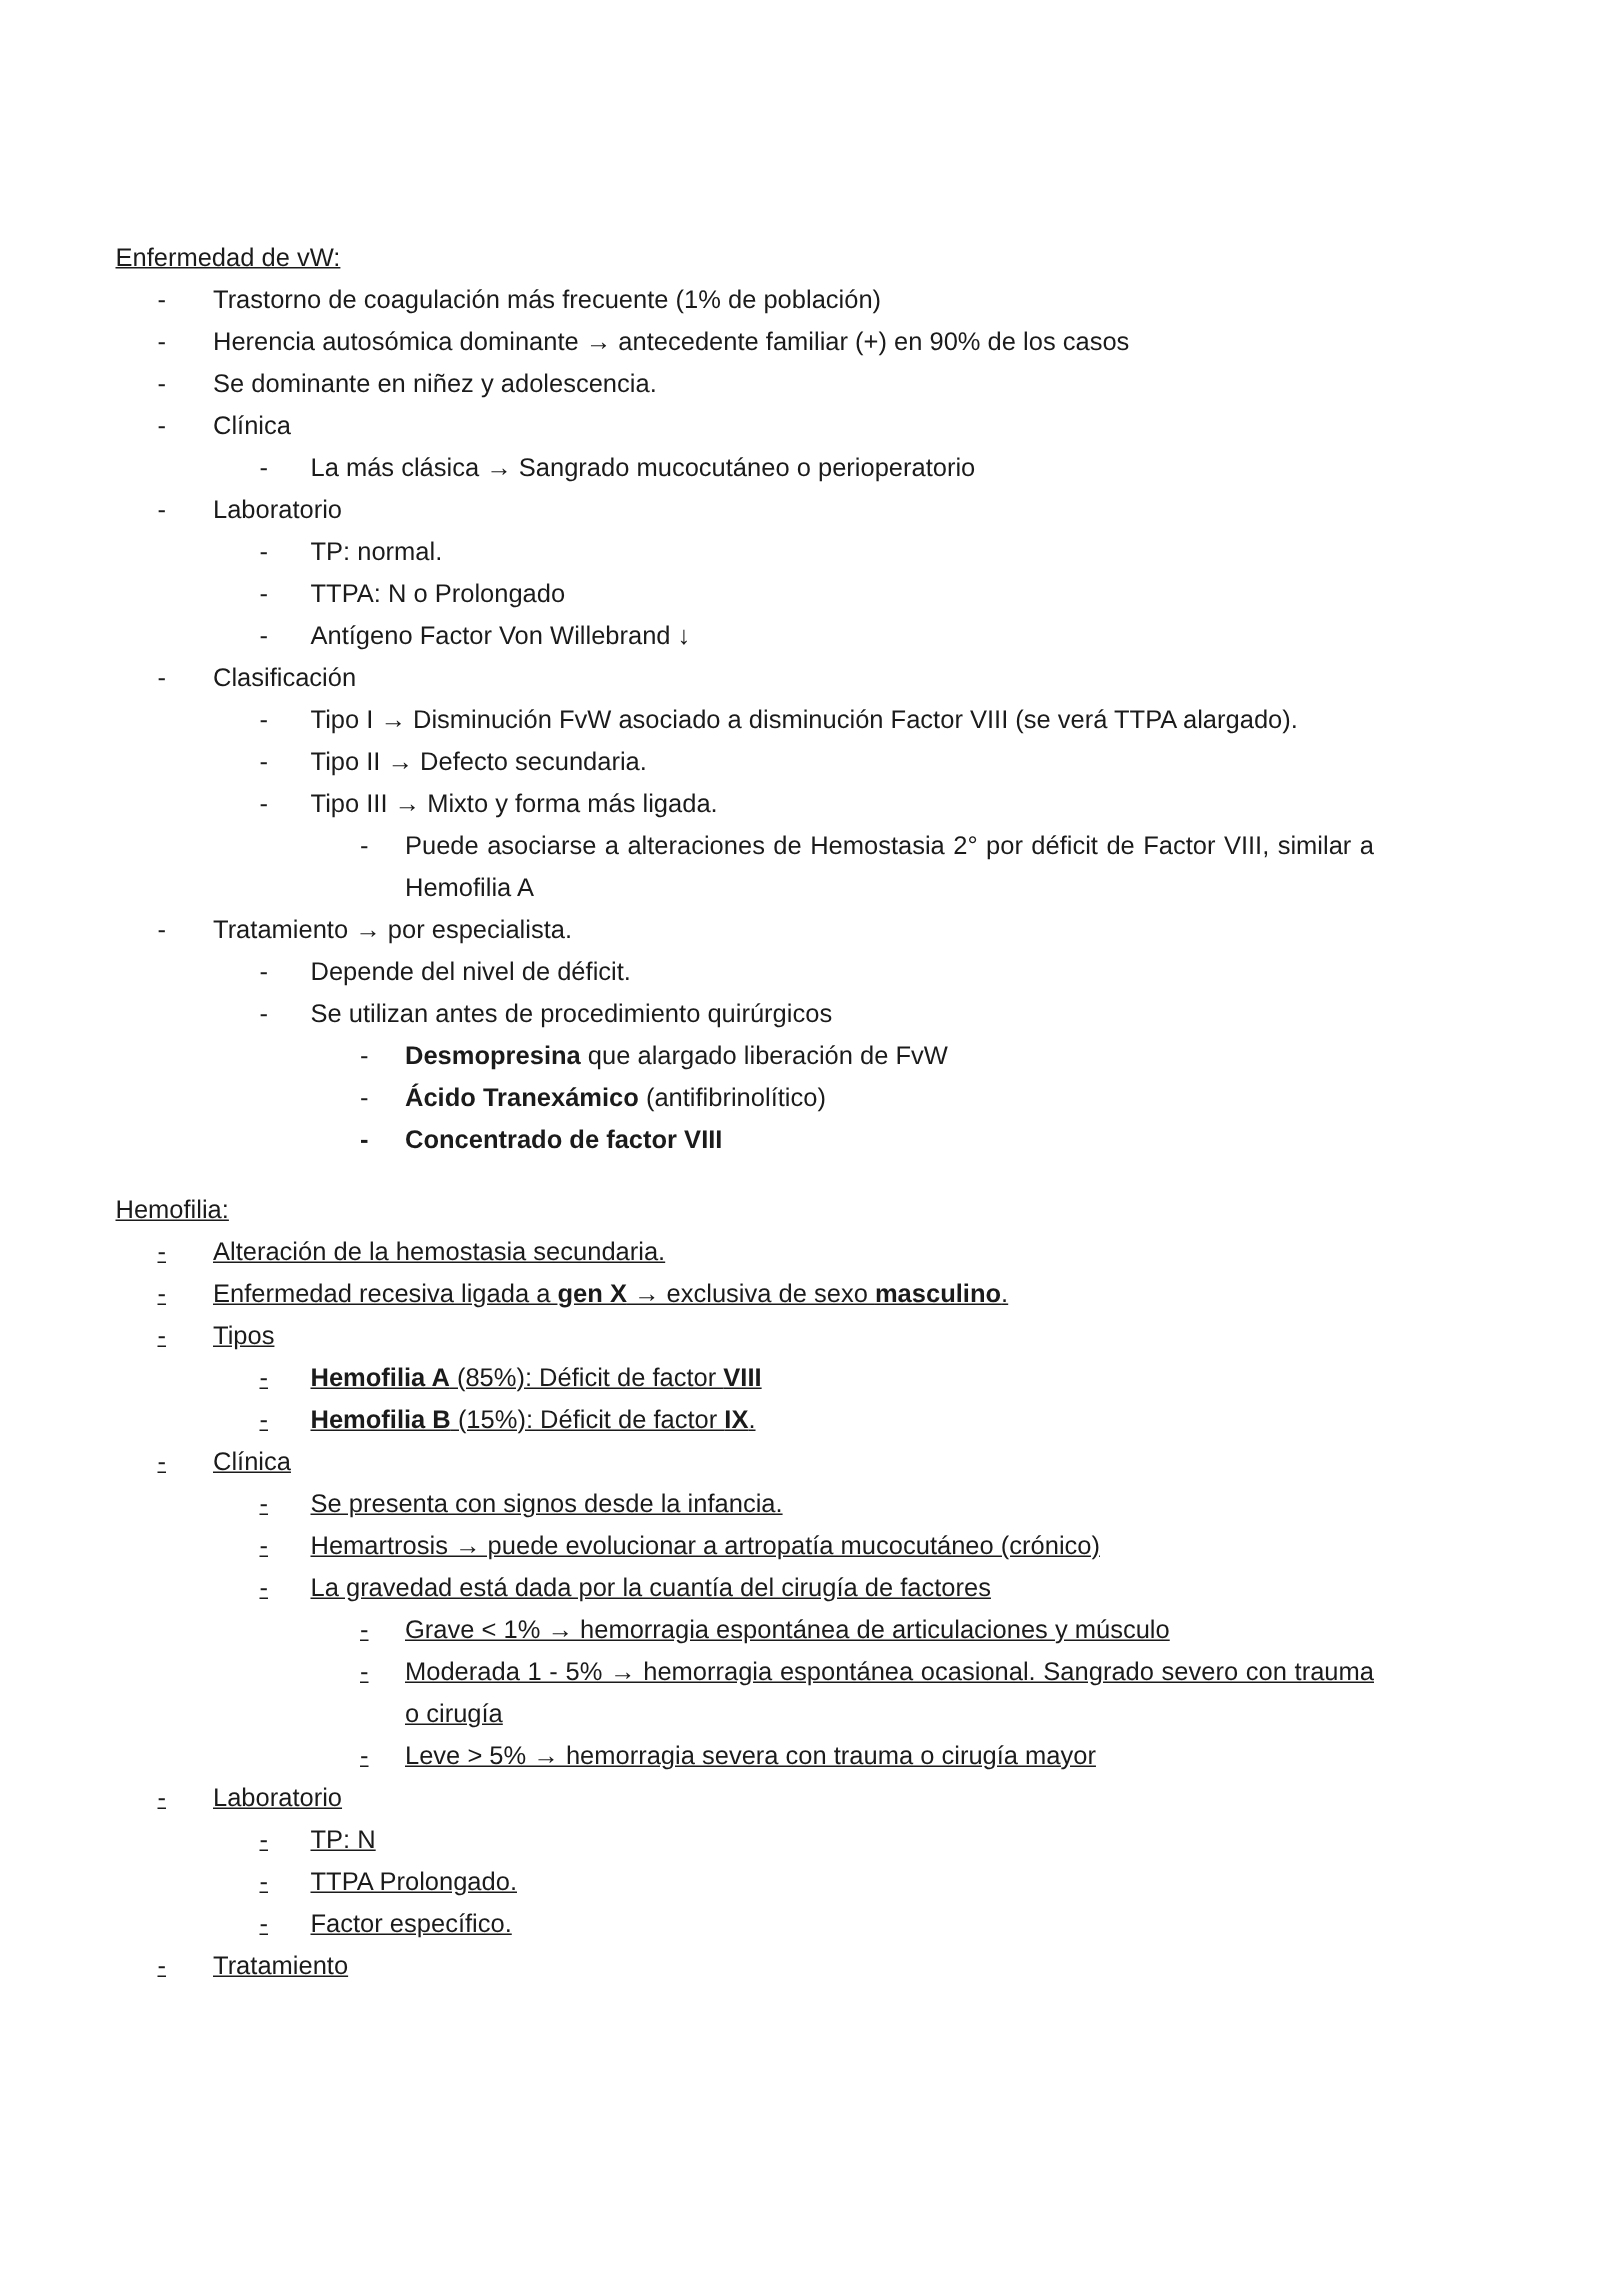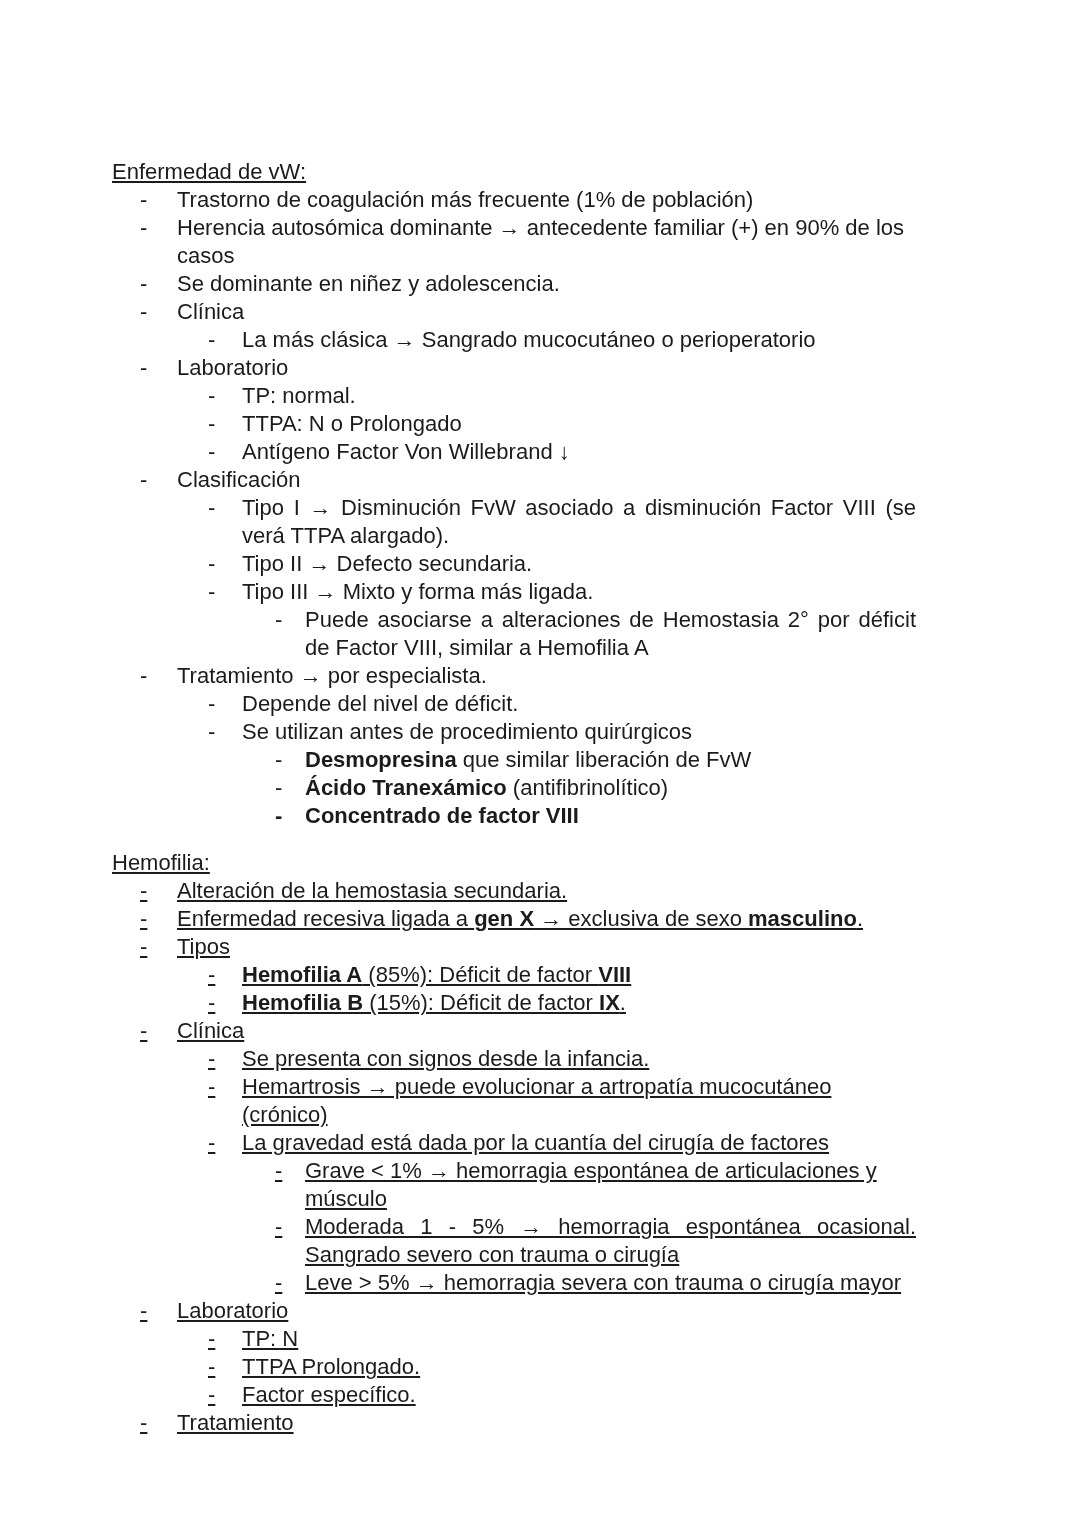--- a/index.html
+++ b/index.html
@@ -7,23 +7,23 @@
   body {
     width: 1080px;
     height: 1525px;
     background: #ffffff;
     overflow: hidden;
   }
   .page {
     width: 1048px;
     min-height: 1525px;
     background: #ffffff;
-    padding: 158px 132px 40px 112px;
+    padding: 158px 132px 40px 77px;
     font-family: "Liberation Sans", "DejaVu Sans", sans-serif;
-    font-size: 22px;
+    font-size: 17px;
     line-height: 28px;
     color: #1b1b1b;
   }
   section + section { margin-top: 19px; text-decoration: underline; }
   .heading { font-weight: normal; }
   .heading.underline { text-decoration: underline; }
   .row { display: flex; }
   .lvl1 { margin-left: 28px; }
   .lvl2 { margin-left: 96px; }
   .lvl3 { margin-left: 163px; }
@@ -105,21 +105,21 @@
         <div class="row lvl2">
           <span class="dash">-</span>
           <span class="txt"><span>Depende del nivel de déficit.</span></span>
         </div>
         <div class="row lvl2">
           <span class="dash">-</span>
           <span class="txt"><span>Se utilizan antes de procedimiento quirúrgicos</span></span>
         </div>
         <div class="row lvl3">
           <span class="dash">-</span>
-          <span class="txt"><span class="b">Desmopresina</span><span> que similar liberación de FvW</span></span>
+          <span class="txt"><span class="b">Desmopresina</span><span> que alargado liberación de FvW</span></span>
         </div>
         <div class="row lvl3">
           <span class="dash">-</span>
           <span class="txt"><span class="b">Ácido Tranexámico</span><span> (antifibrinolítico)</span></span>
         </div>
         <div class="row lvl3">
           <span class="dash b">-</span>
           <span class="txt"><span class="b">Concentrado de factor VIII</span></span>
         </div>
       </section>

